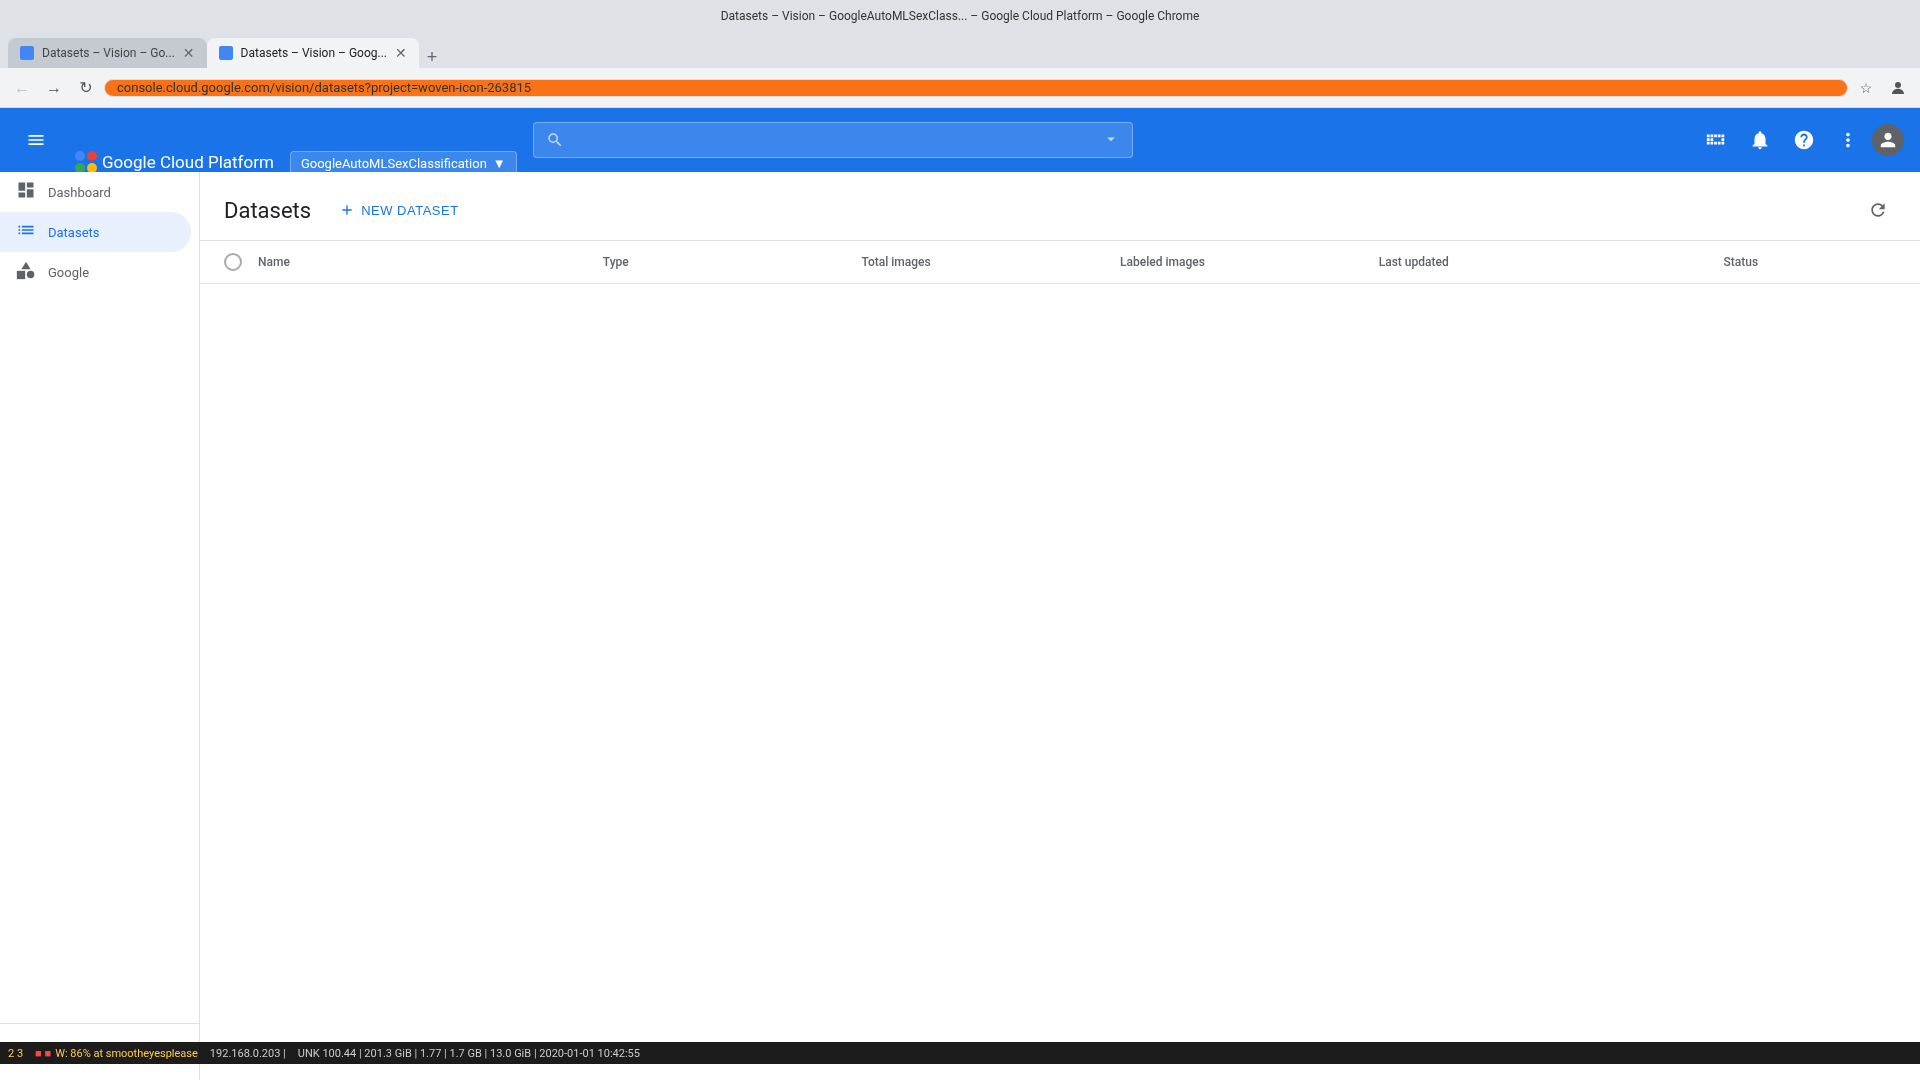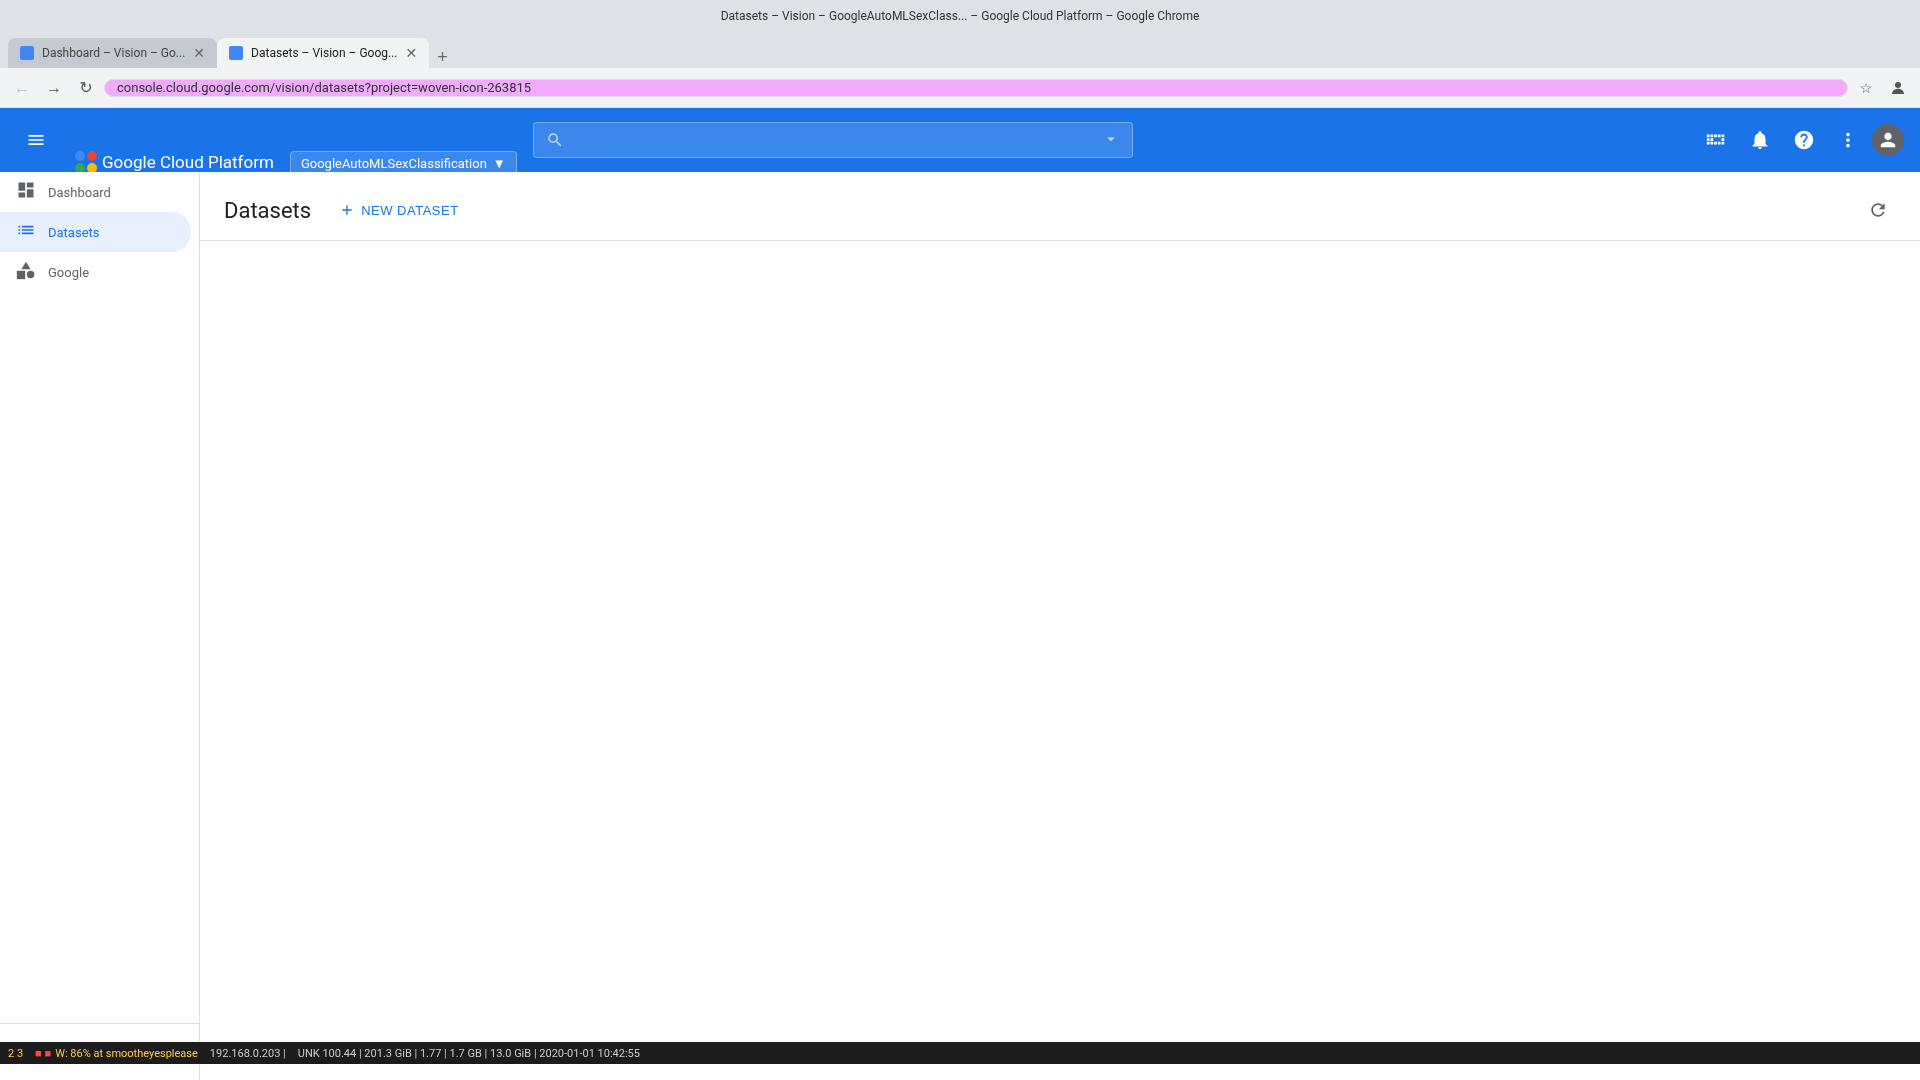--- a/index.html
+++ b/index.html
@@ -68,21 +68,21 @@
       width: 28px; height: 28px;
       border: none; background: none; cursor: pointer;
       border-radius: 50%;
       display: flex; align-items: center; justify-content: center;
       font-size: 16px; color: #555;
     }
     .nav-btn.disabled { color: #bbb; cursor: default; }
     .address-bar {
       flex: 1;
       height: 18px;
-      background: #f0abfc;
+      background: #f97316;
       border: 1px solid #ddd;
       border-radius: 14px;
       padding: 0 12px;
       font-size: 13px;
       color: #333;
       display: flex;
       align-items: center;
       cursor: text;
     }
     .nav-right { display: flex; gap: 4px; align-items: center; }
@@ -328,21 +328,21 @@
 
 <div class="browser-chrome">
 
   <div class="title-bar">
     <span class="title-bar-text">Datasets – Vision – GoogleAutoMLSexClass... – Google Cloud Platform – Google Chrome</span>
   </div>
 
   <div class="tab-bar">
     <div class="tab inactive">
       <div class="tab-favicon" style="background:#4285f4;width:14px;height:14px;border-radius:2px;"></div>
-      <span class="tab-label">Dashboard – Vision – Go...</span>
+      <span class="tab-label">Datasets – Vision – Go...</span>
       <span class="tab-close">✕</span>
     </div>
     <div class="tab active">
       <div class="tab-favicon" style="background:#4285f4;width:14px;height:14px;border-radius:2px;"></div>
       <span class="tab-label">Datasets – Vision – Goog...</span>
       <span class="tab-close">✕</span>
     </div>
     <button class="tab-new">+</button>
   </div>
 
@@ -484,20 +484,29 @@
           <span>NEW DATASET</span>
         </button>
         <button class="refresh-btn" style="margin-left:auto;">
           <svg width="20" height="20" viewBox="0 0 24 24" fill="#5f6368">
               <path d="M17.65 6.35C16.2 4.9 14.21 4 12 4c-4.42 0-7.99 3.58-7.99 8s3.57 8 7.99 8c3.73 0 6.84-2.55 7.73-6h-2.08c-.82 2.33-3.04 4-5.65 4-3.31 0-6-2.69-6-6s2.69-6 6-6c1.66 0 3.14.69 4.22 1.78L13 11h7V4l-2.35 2.35z"></path>
             </svg>
         </button>
       </div>
 
       <div class="table-container">
+        <div class="table-header">
+          <div class="table-checkbox"></div>
+          <span class="col-header col-name">Name</span>
+          <span class="col-header col-type">Type</span>
+          <span class="col-header col-total">Total images</span>
+          <span class="col-header col-labeled">Labeled images</span>
+          <span class="col-header col-updated">Last updated</span>
+          <span class="col-header col-status">Status</span>
+        </div>
       </div>
 
     </div>
   </div>
 </div>
 
 <div class="status-bar">
   <span class="status-item" style="color:#fc4;">
     <span>2 3</span>
   </span>

